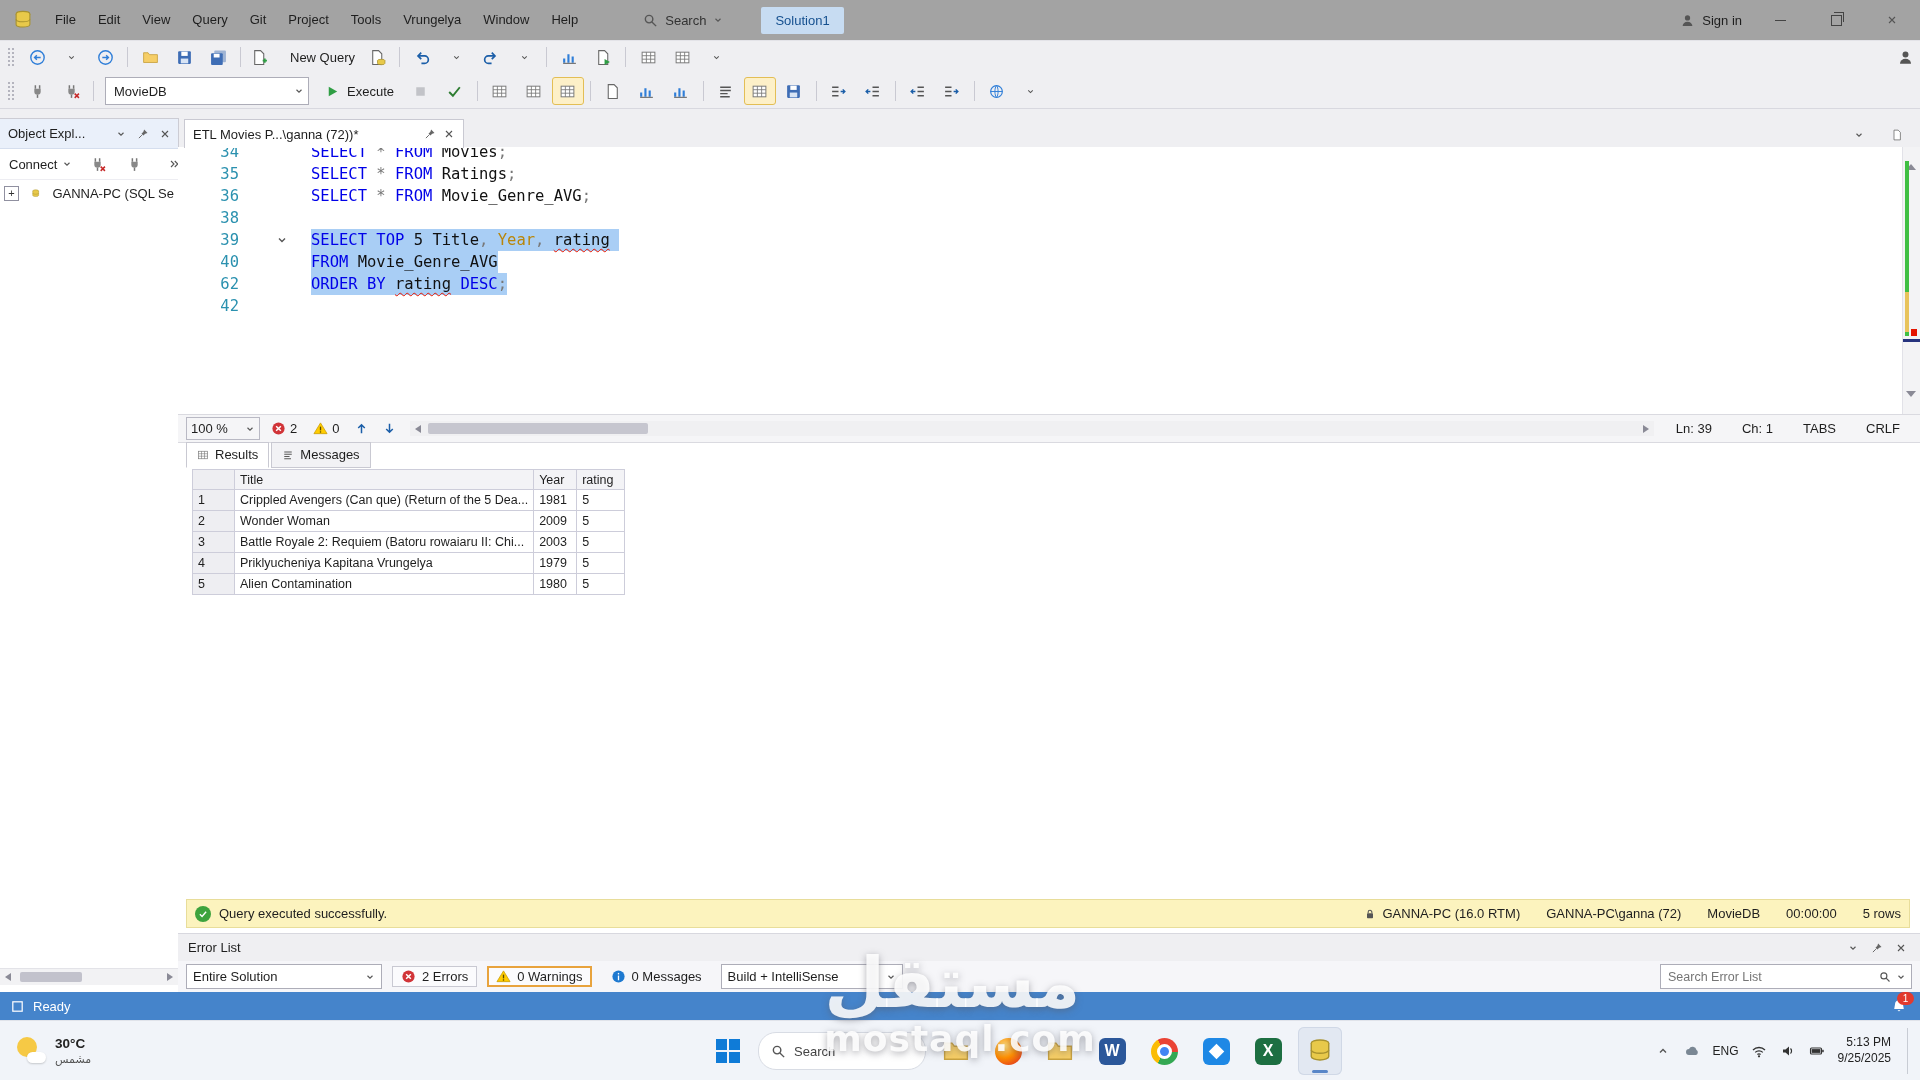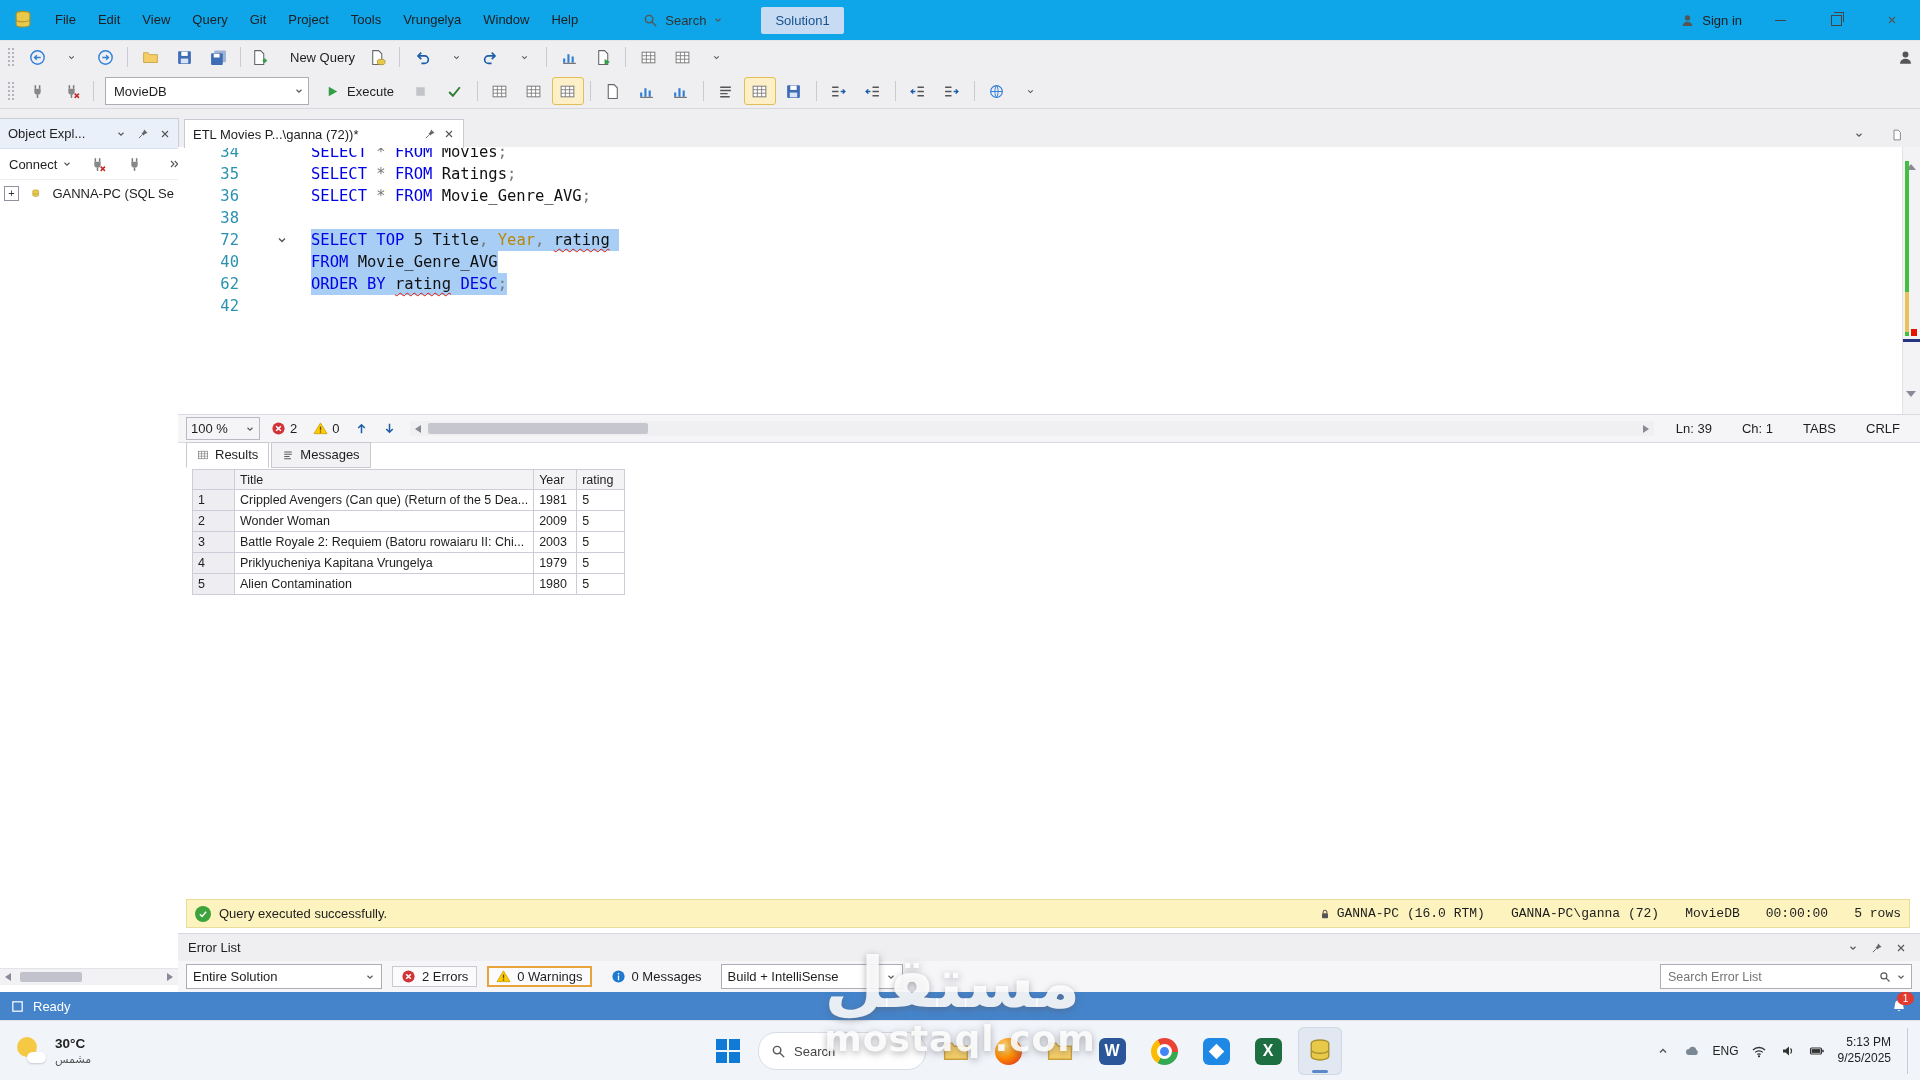--- a/index.html
+++ b/index.html
@@ -5,21 +5,21 @@
   html,body{margin:0;padding:0;}
   body{width:1920px;height:1080px;overflow:hidden;font-family:"Liberation Sans",sans-serif;font-size:13px;color:#1e1e1e;background:#EFEFF2;}
   .screen{position:relative;width:1920px;height:1080px;background:#EFEFF2;overflow:hidden;}
   .flex-spacer{flex:1;}
   .ic10{width:10px;height:10px;}
   .ic12{width:12px;height:12px;}
   .ic14{width:15px;height:15px;}
   .ic16{width:16px;height:16px;}
 
   
-  .titlebar{position:absolute;left:0;top:0;width:100%;height:40px;background:#0ea5e9;display:flex;align-items:center;border-bottom:1px solid #E3E3E8;z-index:20;}
+  .titlebar{position:absolute;left:0;top:0;width:100%;height:40px;background:#a3a3a3;display:flex;align-items:center;border-bottom:1px solid #E3E3E8;z-index:20;}
   .app-logo{width:26px;height:26px;margin:0 8px 0 10px;display:flex;align-items:center;justify-content:center;}
   .menus{display:flex;align-items:center;height:100%;}
   .menu-item{padding:0 11px;line-height:40px;cursor:default;}
   .tb-search{display:flex;align-items:center;gap:7px;margin-left:42px;padding:5px 12px;color:#333;}
   .solution-pill{margin-left:26px;background:#C7DCF2;color:#15508F;padding:6px 14px;border-radius:2px;}
   .sign-in{display:flex;align-items:center;gap:7px;margin-right:10px;color:#1e1e1e;}
   .win-controls{display:flex;height:40px;}
   .win-btn{width:56px;height:40px;display:flex;align-items:center;justify-content:center;}
   .glyph-min{width:11px;height:1px;background:#444;display:block;}
   .glyph-restore{width:9px;height:9px;border:1px solid #444;position:relative;display:block;}
@@ -103,21 +103,21 @@
   .results-grid{position:absolute;left:192px;top:469px;z-index:2;}
   table.grid{border-collapse:collapse;table-layout:fixed;font-size:12.5px;}
   table.grid th,table.grid td{border:1px solid #CDCDDA;height:20px;padding:0 5px;text-align:left;font-weight:normal;white-space:nowrap;overflow:hidden;}
   table.grid thead th{background:#F3F3F6;height:19px;}
   table.grid th.corner,table.grid th.rowhdr{background:#EEEEF2;}
   .cw0{width:42px;} .cw1{width:294px;} .cw2{width:43px;} .cw3{width:48px;}
 
   
   .exec-status{position:absolute;left:186px;right:10px;top:899px;height:27px;background:#FCF3BE;border:1px solid #E8DD9A;display:flex;align-items:center;padding:0 8px;gap:8px;z-index:3;}
   .exec-right{margin-left:auto;display:flex;align-items:center;gap:26px;}
-  .exec-right .itm{display:flex;align-items:center;gap:6px;white-space:nowrap;font-family:Liberation Mono, monospace;}
+  .exec-right .itm{display:flex;align-items:center;gap:6px;white-space:nowrap;}
   .ok-circle{width:16px;height:16px;border-radius:50%;background:#3DA33D;display:flex;align-items:center;justify-content:center;}
   .ok-circle svg{width:10px;height:10px;}
 
   
   .errorlist{position:absolute;left:178px;right:0;top:933px;height:59px;background:#F6F6F9;border-top:1px solid #D8D8DF;z-index:3;}
   .el-header{height:27px;display:flex;align-items:center;padding:0 10px;gap:6px;background:#EFEFF2;}
   .el-header .t{flex:1;}
   .el-toolbar{height:31px;display:flex;align-items:center;gap:10px;padding:0 8px;}
   .el-select{background:#fff;border:1px solid #ADADB8;height:23px;display:flex;align-items:center;justify-content:space-between;padding:0 6px;gap:14px;white-space:nowrap;}
   .el-toggle{display:flex;align-items:center;gap:6px;padding:2px 8px;border:1px solid #C9C9D2;background:#FBFBFD;white-space:nowrap;}
@@ -718,21 +718,21 @@
           <span class="line-num">36</span>
           <span class="fold-margin"></span>
           <span class="code-text"><span class="tk-kw">SELECT</span><span> </span><span class="tk-op">*</span><span> </span><span class="tk-kw">FROM</span><span class="tk-id"> Movie_Genre_AVG</span><span class="tk-op">;</span></span>
         </div>
         <div class="code-line">
           <span class="line-num">38</span>
           <span class="fold-margin"></span>
           <span class="code-text"></span>
         </div>
         <div class="code-line selected">
-          <span class="line-num">72</span>
+          <span class="line-num">39</span>
           <span class="fold-margin">
             <svg class="fold-ic">
               <use href="#sym-chevron-down"></use>
             </svg>
           </span>
           <span class="code-text sel-bg"><span class="tk-kw">SELECT</span><span> </span><span class="tk-kw">TOP</span><span> </span><span class="tk-num">5</span><span> </span><span class="tk-id">Title</span><span class="tk-op">,</span><span> </span><span class="tk-fn">Year</span><span class="tk-op">,</span><span> </span><span class="tk-err">rating</span><span> </span></span>
         </div>
         <div class="code-line selected">
           <span class="line-num">40</span>
           <span class="fold-margin"></span>

